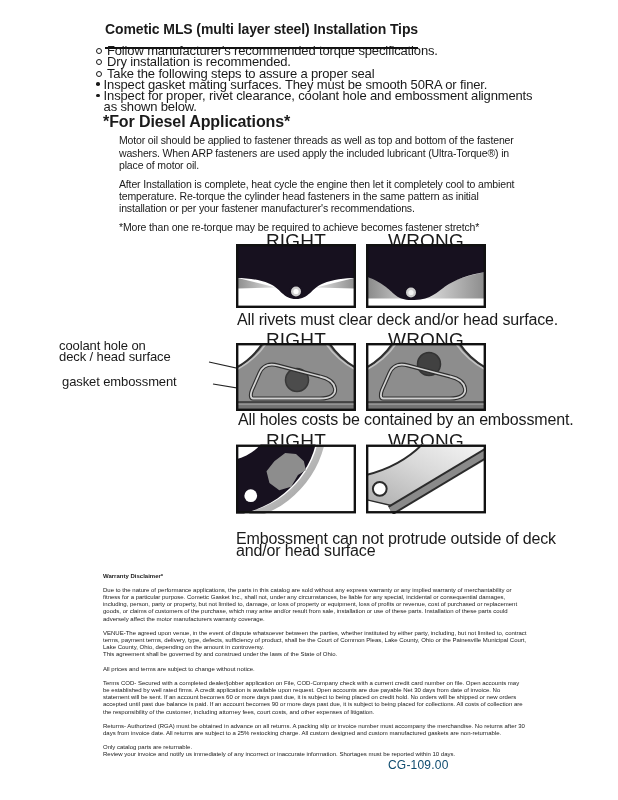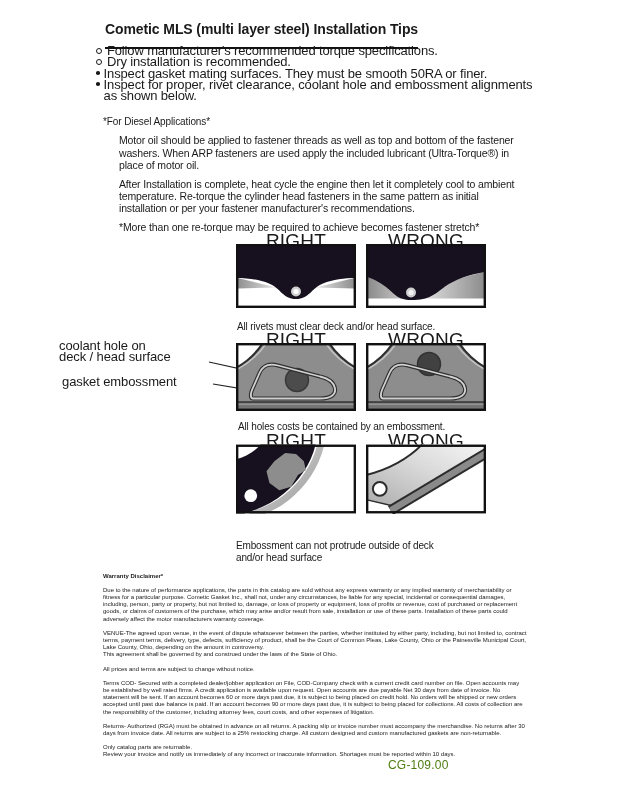--- a/index.html
+++ b/index.html
@@ -17,60 +17,64 @@
     font-size:13px; letter-spacing:-0.15px; line-height:11.3px; }
   .b-row { display:flex; align-items:flex-start; }
   .marker-o { width:4px; height:4px; border:1px solid #1a1a1a; border-radius:50%;
     margin:3px 5px 0 0; flex:none; }
   .marker-dot { width:3.6px; height:3.6px; background:#1a1a1a; border-radius:50%;
     margin:3.4px 4px 0 0; flex:none; }
   .sub { }
 
   .diesel { position:absolute; left:103px; top:116px; width:426px;
     font-size:10.5px; letter-spacing:-0.15px; line-height:12.4px; }
-  .diesel h2 { font-size:10px; font-weight:normal; margin:0 0 6px 0; letter-spacing:-0.1px; }
+  .diesel h2 { font-size:16px; font-weight:bold; margin:0 0 6px 0; letter-spacing:-0.1px; }
   .diesel p { margin:0 0 6px 16px; }
 
   .dlabel { position:absolute; width:120px; text-align:center; font-size:19px;
     letter-spacing:0.2px; }
   .panel { position:absolute; width:120px; }
   .panel svg { display:block; width:100%; height:100%; }
 
-  .caption { position:absolute; font-size:10px; letter-spacing:-0.15px;
-    line-height:11.6px; white-space:pre-line;margin-top:7px; }
+  .caption { position:absolute; font-size:16px; letter-spacing:-0.15px;
+    line-height:11.6px; white-space:pre-line; }
 
   .ann { position:absolute; width:150px; text-align:left; font-size:13px;
     line-height:10.8px; letter-spacing:-0.1px; white-space:pre-line; }
   .leaders { position:absolute; left:205px; top:356px; pointer-events:none; }
 
   .legal { position:absolute; left:103px; top:573px; width:424px;
     font-size:6px; line-height:7.2px; }
   .legal .head { font-weight:bold; margin:0 0 6.5px 0; }
   .legal p { margin:0 0 7px 0; white-space:pre-line; }
 
   .footer { position:absolute; left:388px; top:758px; font-size:12px;
-    letter-spacing:0.2px; color:#4d7c0f; }
+    letter-spacing:0.2px; color:#0c4a6e; }
 </style>
 </head>
 <body>
 
 <div class="page">
 
   <div class="title">
     <span>Cometic MLS (multi layer steel) Installation Tips</span>
   </div>
 
   <div class="bullets">
     <div class="b-row">
       <span class="marker-o"></span>
       <span>Follow manufacturer's recommended torque specifications.</span>
     </div>
     <div class="b-row">
       <span class="marker-o"></span>
       <span>Dry installation is recommended.</span>
+    </div>
+    <div class="b-row">
+      <span class="marker-o"></span>
+      <span>Take the following steps to assure a proper seal</span>
     </div>
     <div class="b-row sub">
       <span class="marker-dot"></span>
       <span>Inspect gasket mating surfaces.  They must be smooth 50RA or finer.</span>
     </div>
     <div class="b-row sub">
       <span class="marker-dot"></span>
       <span>Inspect for proper, rivet clearance, coolant hole and embossment alignments as shown below.</span>
     </div>
   </div>

